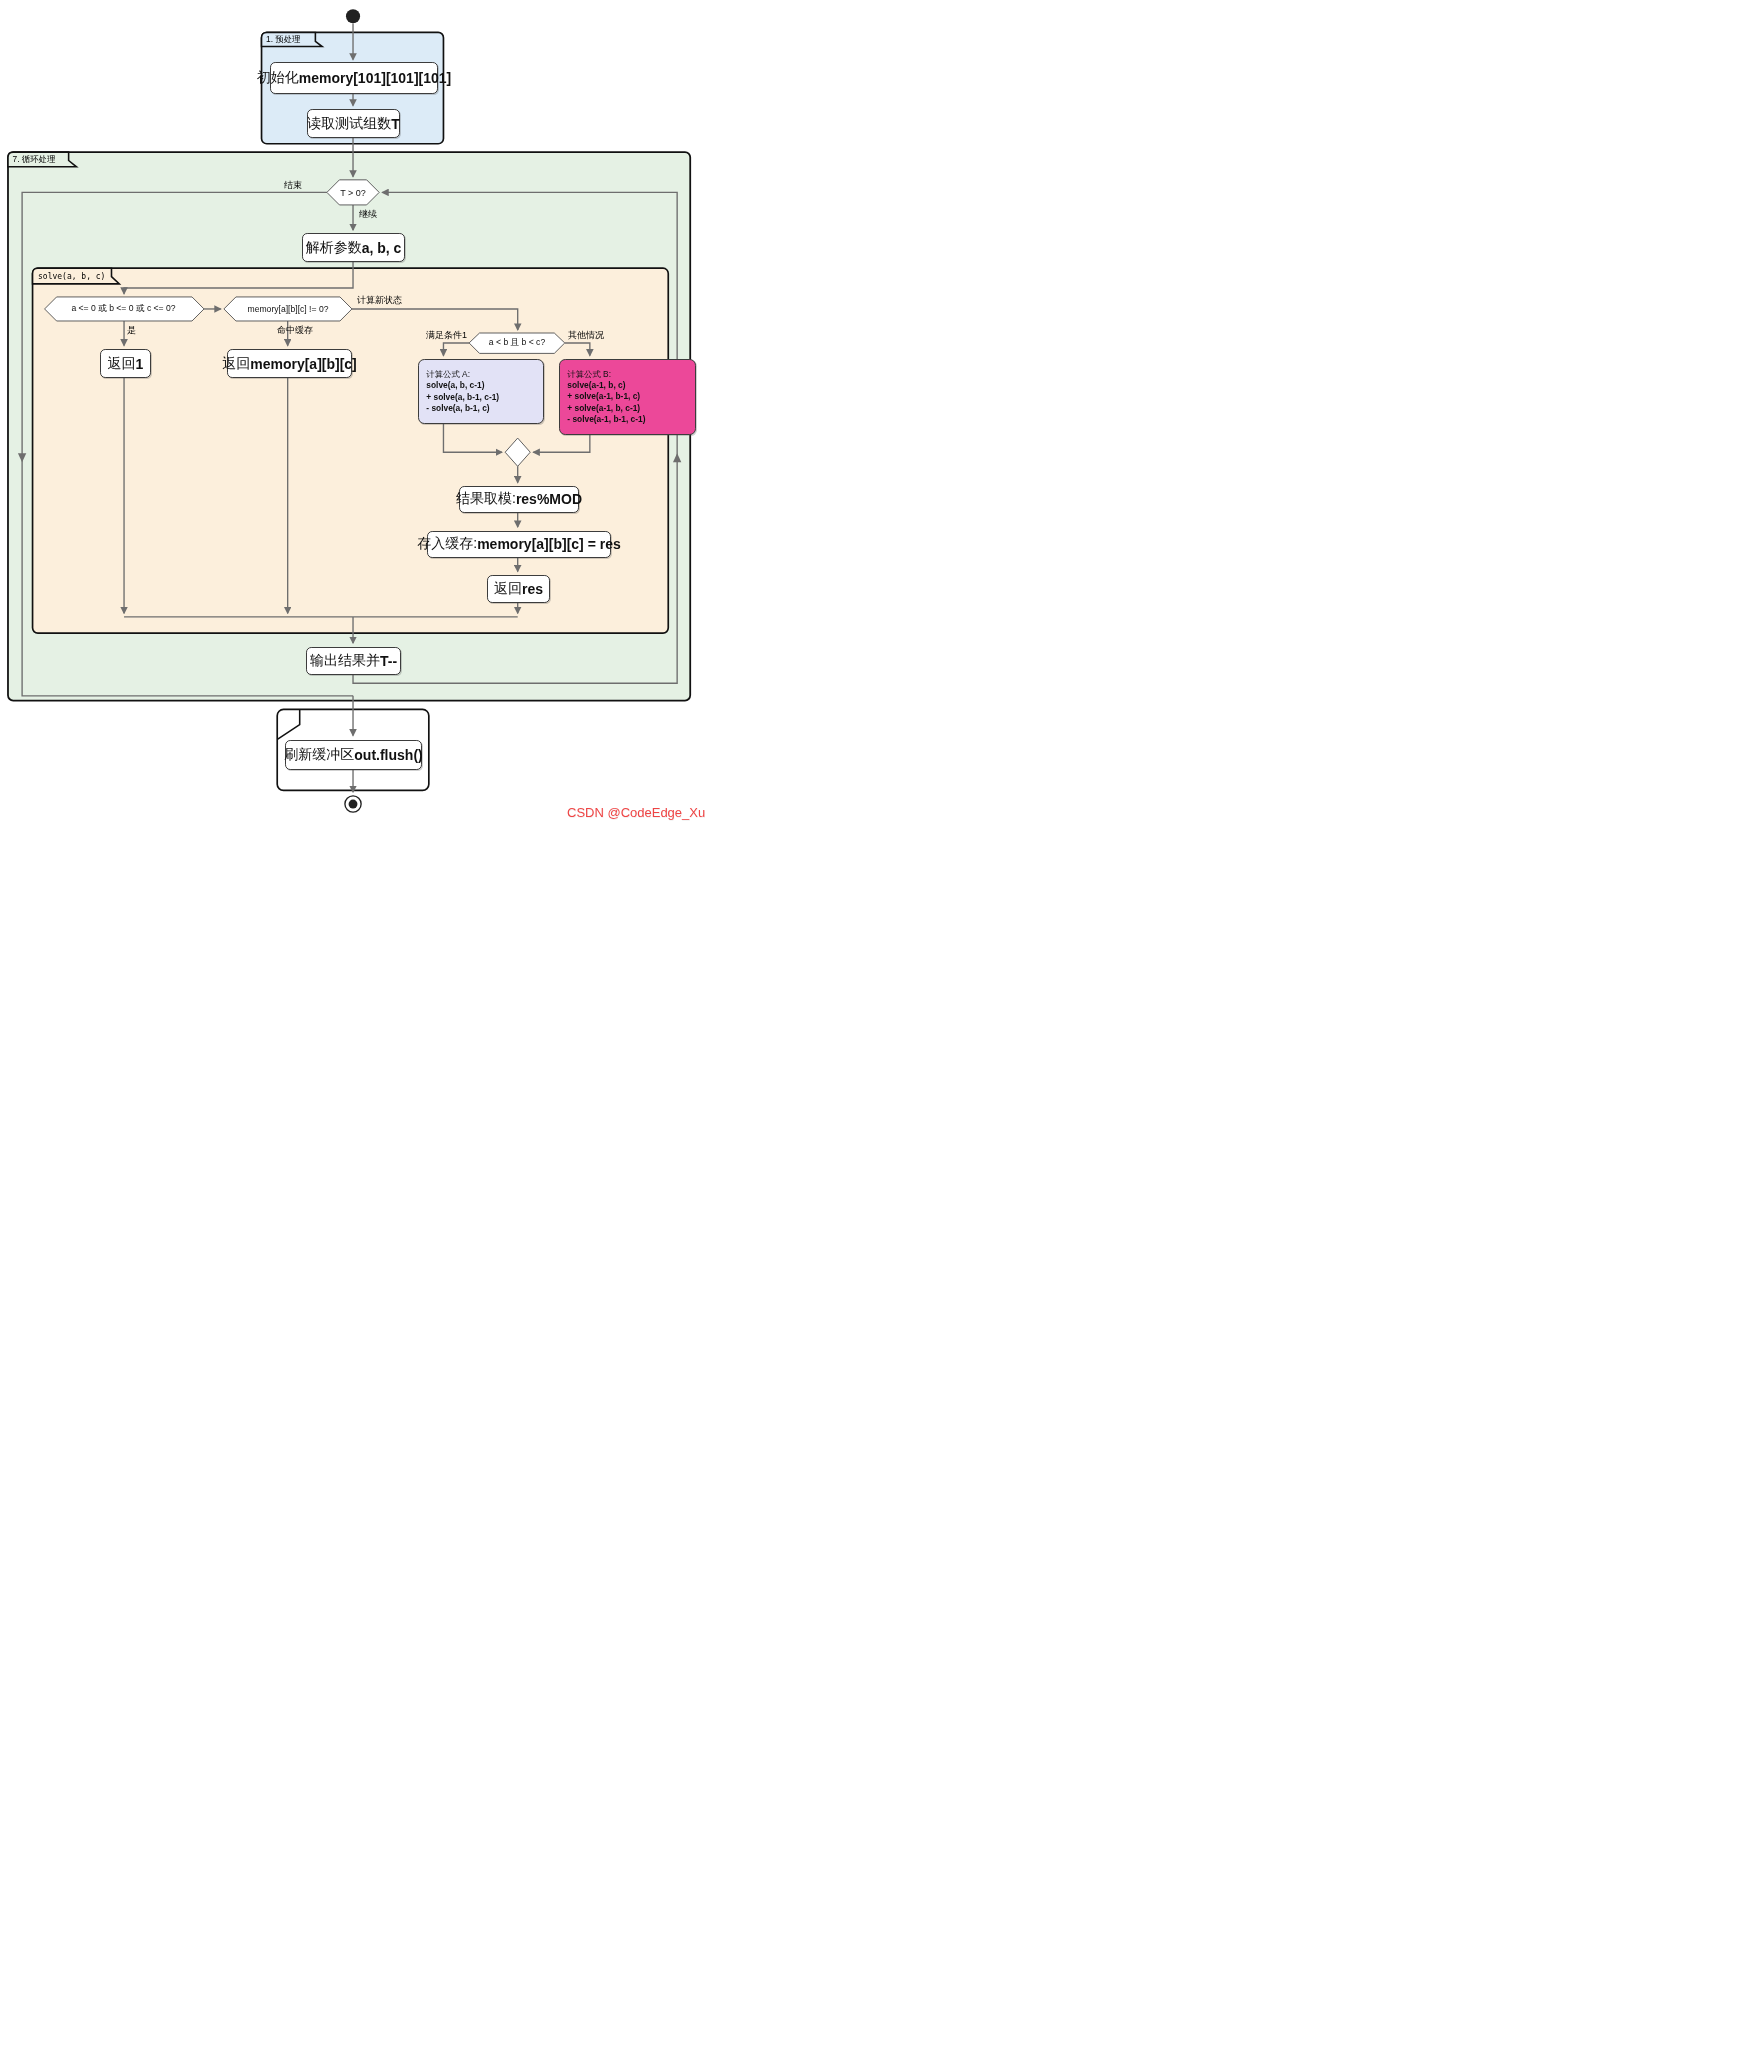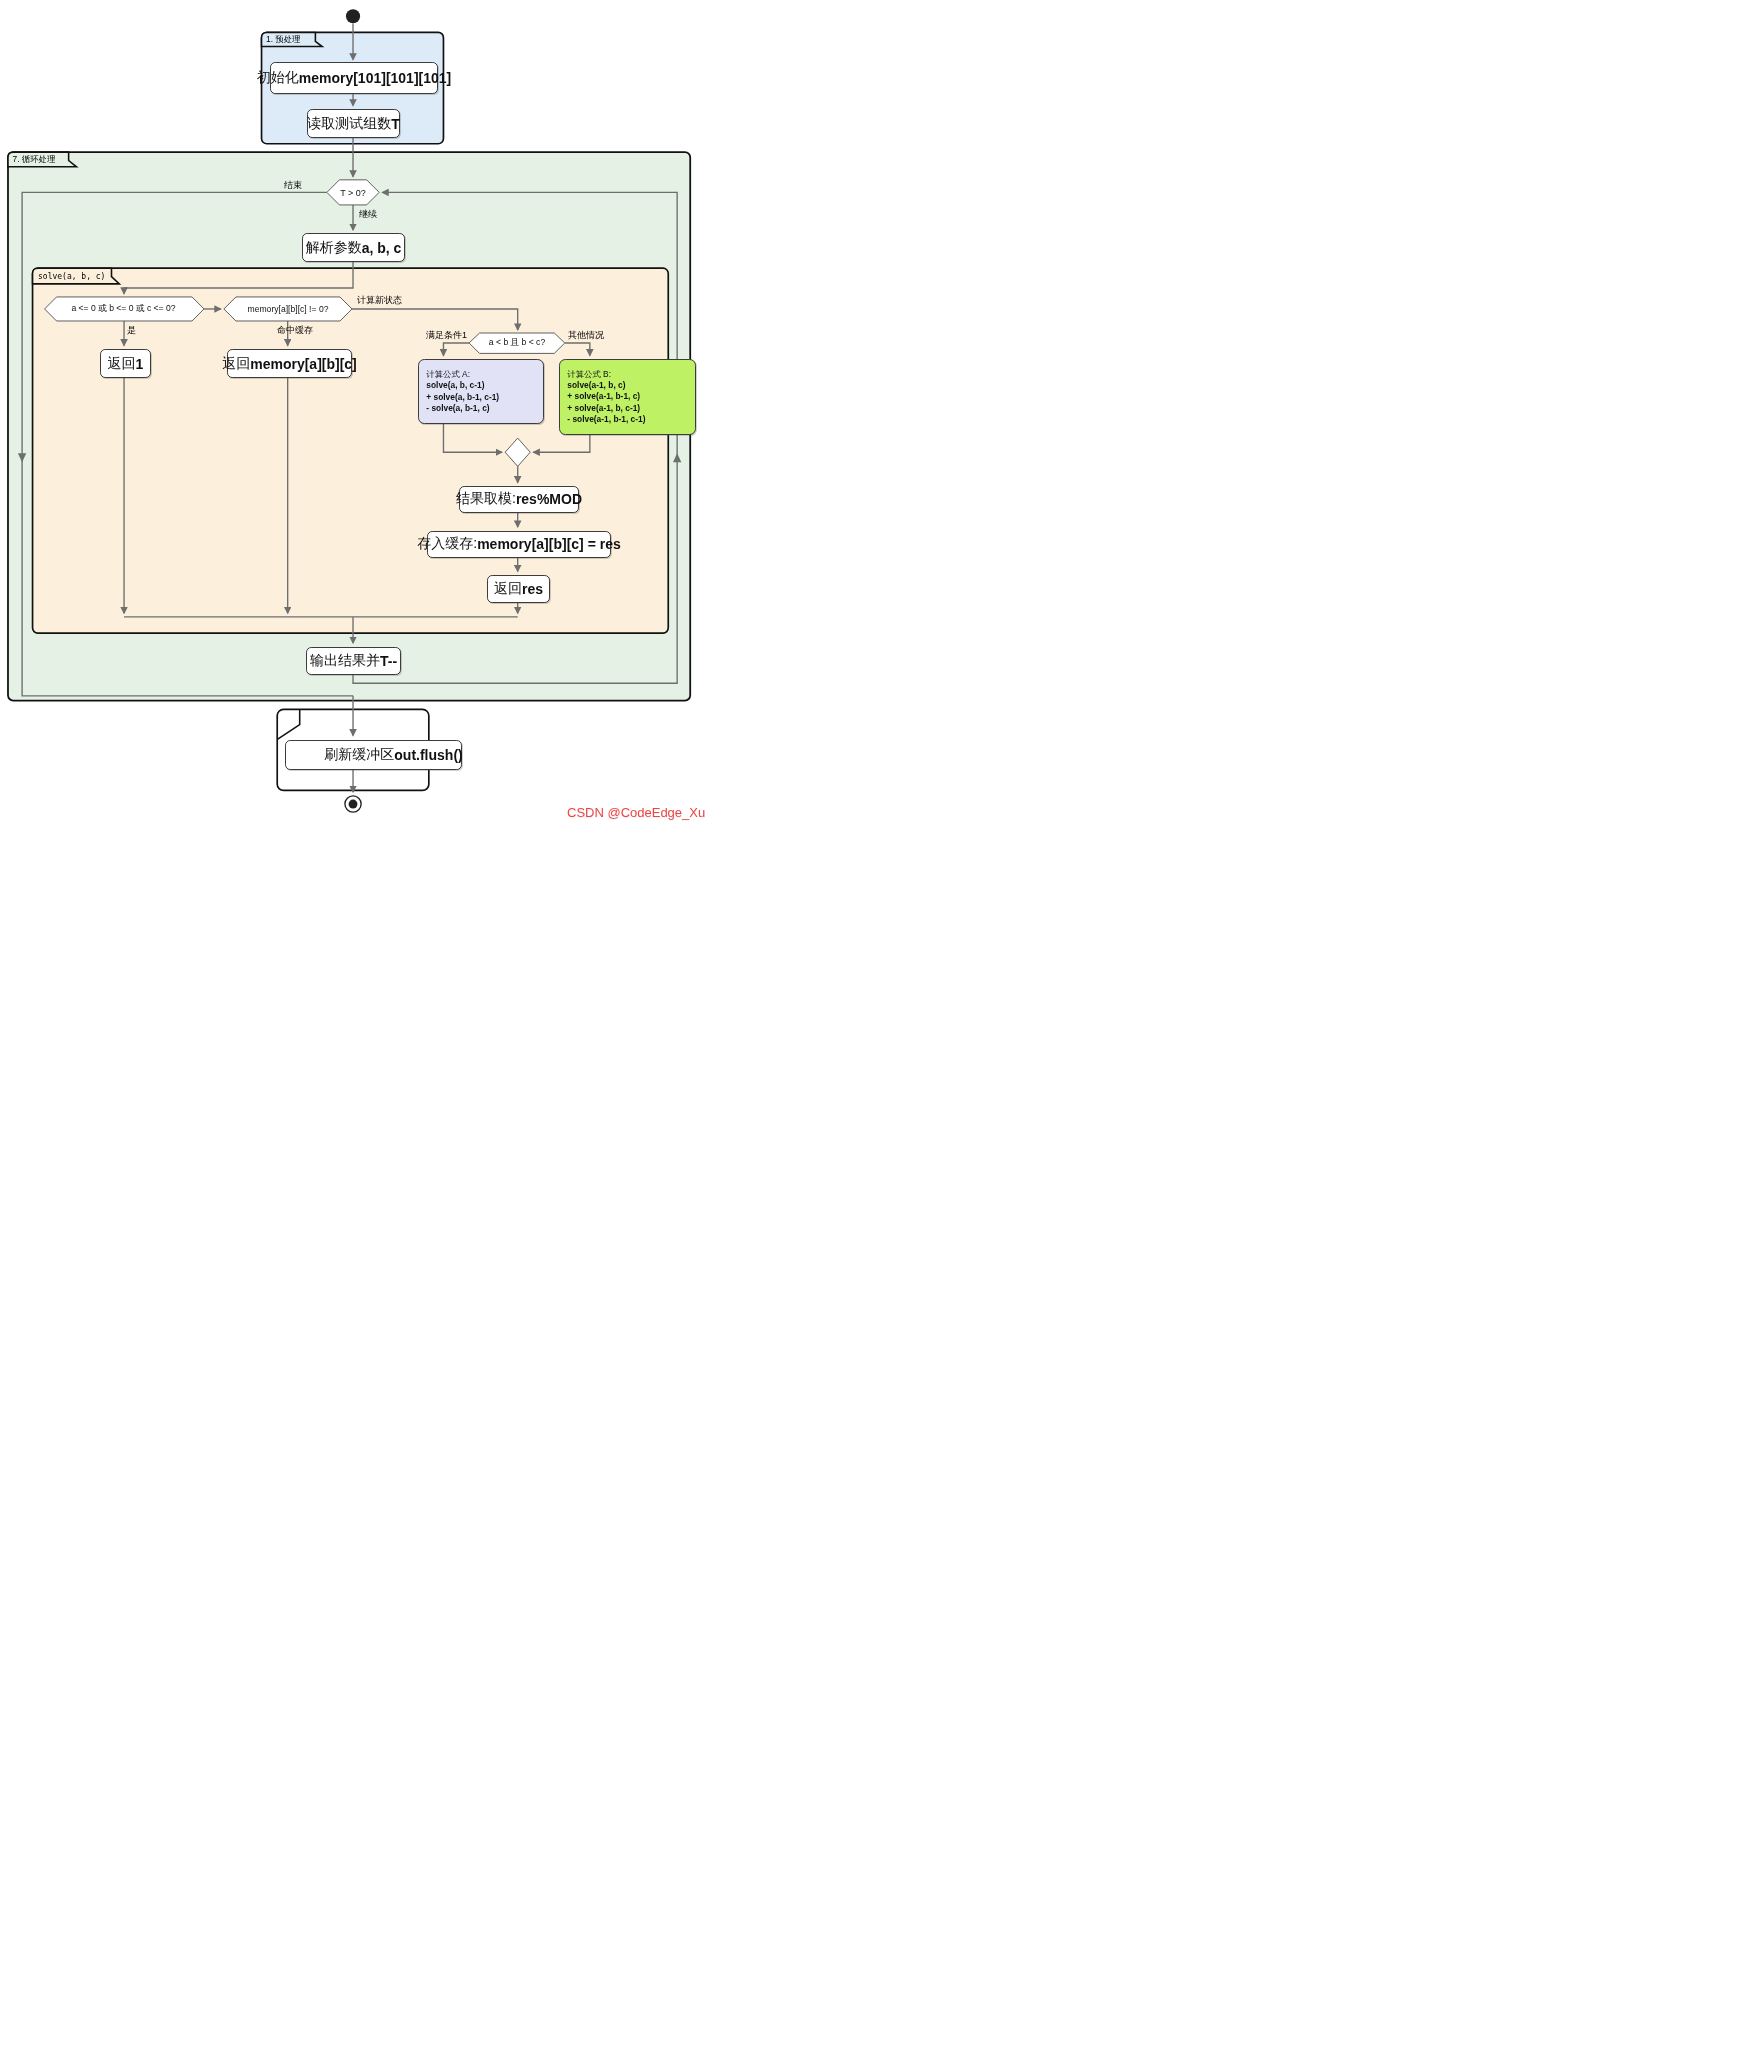--- a/index.html
+++ b/index.html
@@ -122,32 +122,32 @@
     <span class="b">memory[a][b][c] = res</span>
   </div>
   <div class="node" style="left:487px;top:575px;width:61px;height:26px;">
     <span>返回 </span>
     <span class="b">res</span>
   </div>
   <div class="node" style="left:306px;top:647px;width:93px;height:26px;">
     <span>输出结果并 </span>
     <span class="b">T--</span>
   </div>
-  <div class="node" style="left:285px;top:740px;width:135px;height:28px;padding-left:40px;">
+  <div class="node" style="left:285px;top:740px;width:135px;height:28px;">
     <span>刷新缓冲区 </span>
     <span class="b">out.flush()</span>
   </div>
 
   <div class="formula" style="left: 382px; top: 359px; width: 109px; height: 55px; background: rgb(226, 226, 246);">
     <div>计算公式 A:</div>
     <div class="fl">solve(a, b, c-1)</div>
     <div class="fl">+ solve(a, b-1, c-1)</div>
     <div class="fl">- solve(a, b-1, c)</div>
   </div>
-  <div class="formula" style="left: 523px; top: 359px; width: 120px; height: 66px; background: #bef264;">
+  <div class="formula" style="left: 523px; top: 359px; width: 120px; height: 66px; background: #ec4899;">
     <div>计算公式 B:</div>
     <div class="fl">solve(a-1, b, c)</div>
     <div class="fl">+ solve(a-1, b-1, c)</div>
     <div class="fl">+ solve(a-1, b, c-1)</div>
     <div class="fl">- solve(a-1, b-1, c-1)</div>
   </div>
 
   <div class="hexlabel" style="left:327px;top:180px;width:52px;height:25px;font-size:9px;">T &gt; 0?</div>
   <div class="hexlabel" style="left:44px;top:297px;width:159px;height:24px;">a &lt;= 0 或 b &lt;= 0 或 c &lt;= 0?</div>
   <div class="hexlabel" style="left:224px;top:297px;width:128px;height:24px;">memory[a][b][c] != 0?</div>

